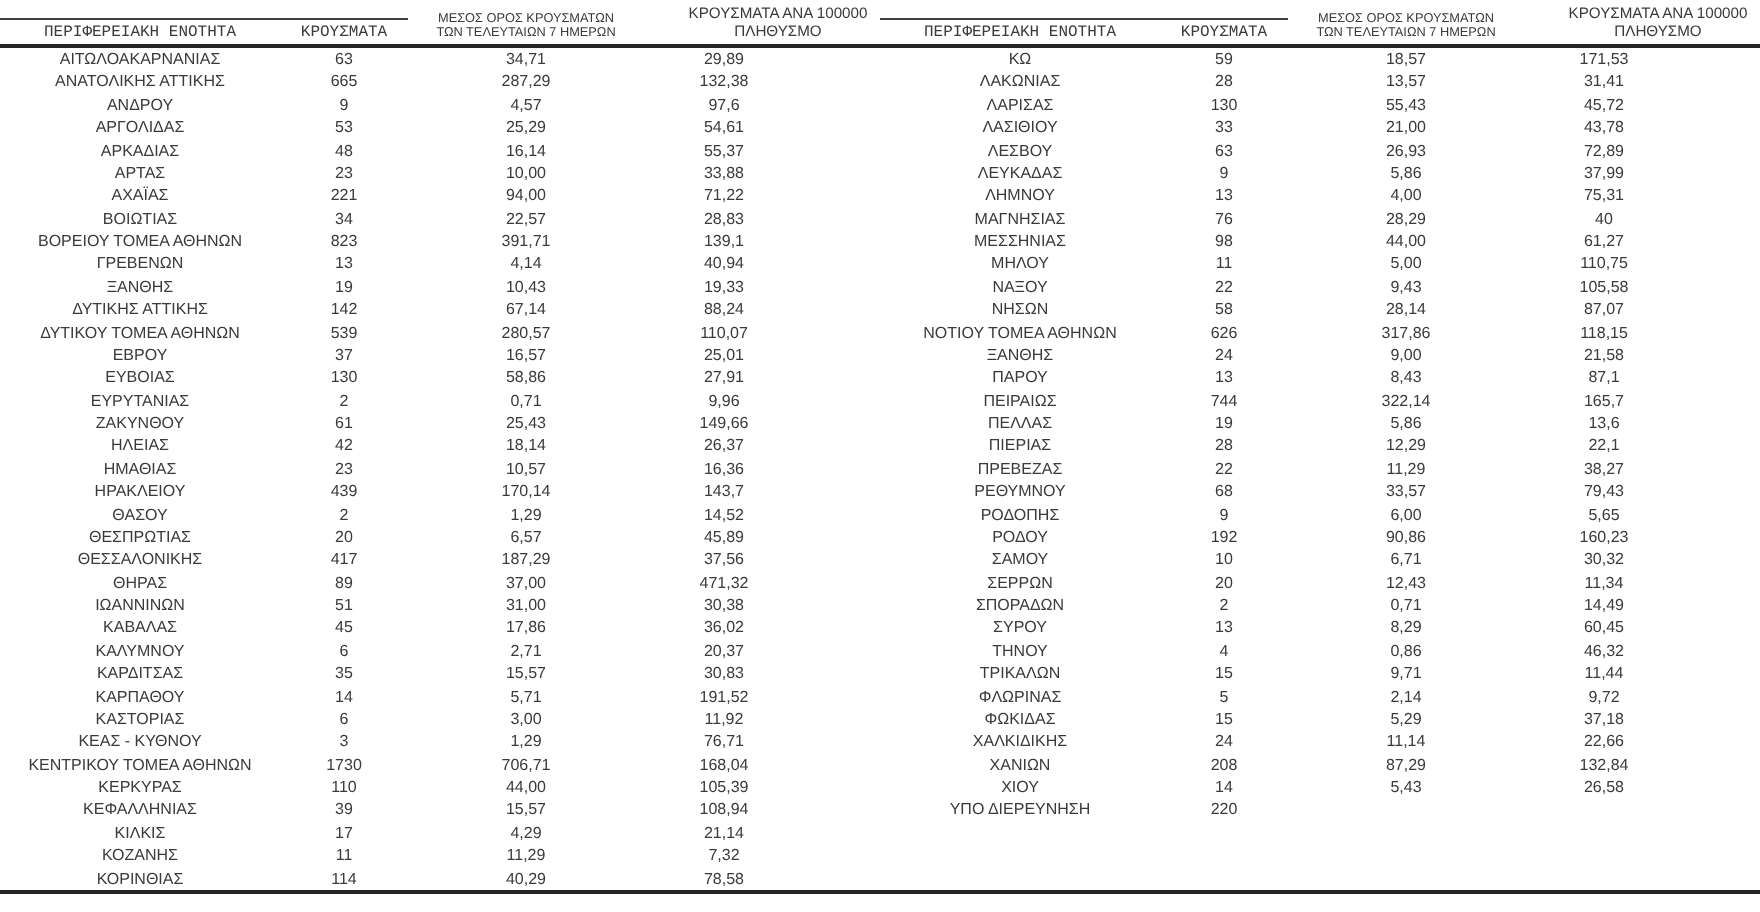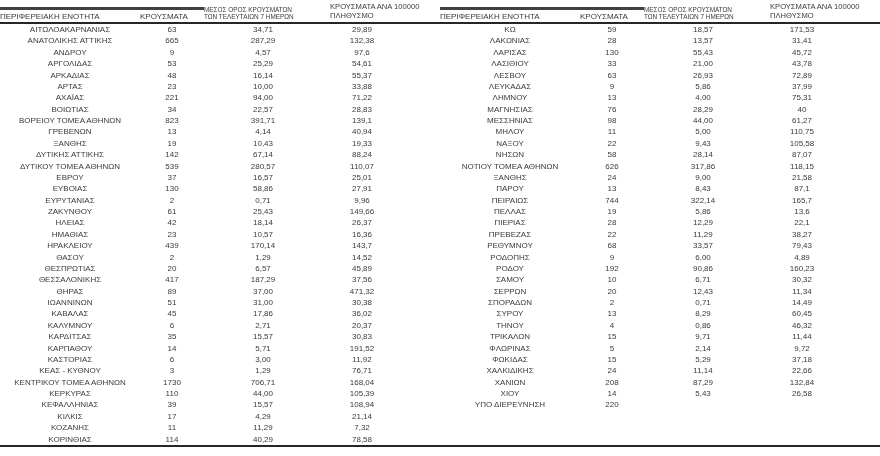--- a/index.html
+++ b/index.html
@@ -25,29 +25,31 @@
     flex: 0 0 440px;
   }
   .thead {
     display: grid;
     grid-template-columns: 140px 64px 118px 118px;
     height: 22px;
     border-bottom: 2px solid #262626;
     align-items: end;
   }
   .hcell {
+    text-align: center;
     font-size: 8px;
     line-height: 9px;
     padding-bottom: 1px;
     white-space: nowrap;
   }
   .hc1, .hc2 {
     align-self: end;
-    border-top: 3px solid #404040;
+    border-top: 1px solid #404040;
     padding-top: 2px;
+    font-family: Liberation Mono, monospace;
   }
   .hc3 {
     font-size: 6.4px;
     line-height: 7.6px;
   }
   .hc4 {
     font-size: 7.6px;
     line-height: 8.8px;
     transform: translateX(8px);
   }
@@ -441,21 +443,21 @@
         <div class="row">
           <div class="cell c1">ΡΕΘΥΜΝΟΥ</div>
           <div class="cell c2">68</div>
           <div class="cell c3">33,57</div>
           <div class="cell c4">79,43</div>
         </div>
         <div class="row">
           <div class="cell c1">ΡΟΔΟΠΗΣ</div>
           <div class="cell c2">9</div>
           <div class="cell c3">6,00</div>
-          <div class="cell c4">4,89</div>
+          <div class="cell c4">5,65</div>
         </div>
         <div class="row">
           <div class="cell c1">ΡΟΔΟΥ</div>
           <div class="cell c2">192</div>
           <div class="cell c3">90,86</div>
           <div class="cell c4">160,23</div>
         </div>
         <div class="row">
           <div class="cell c1">ΣΑΜΟΥ</div>
           <div class="cell c2">10</div>

